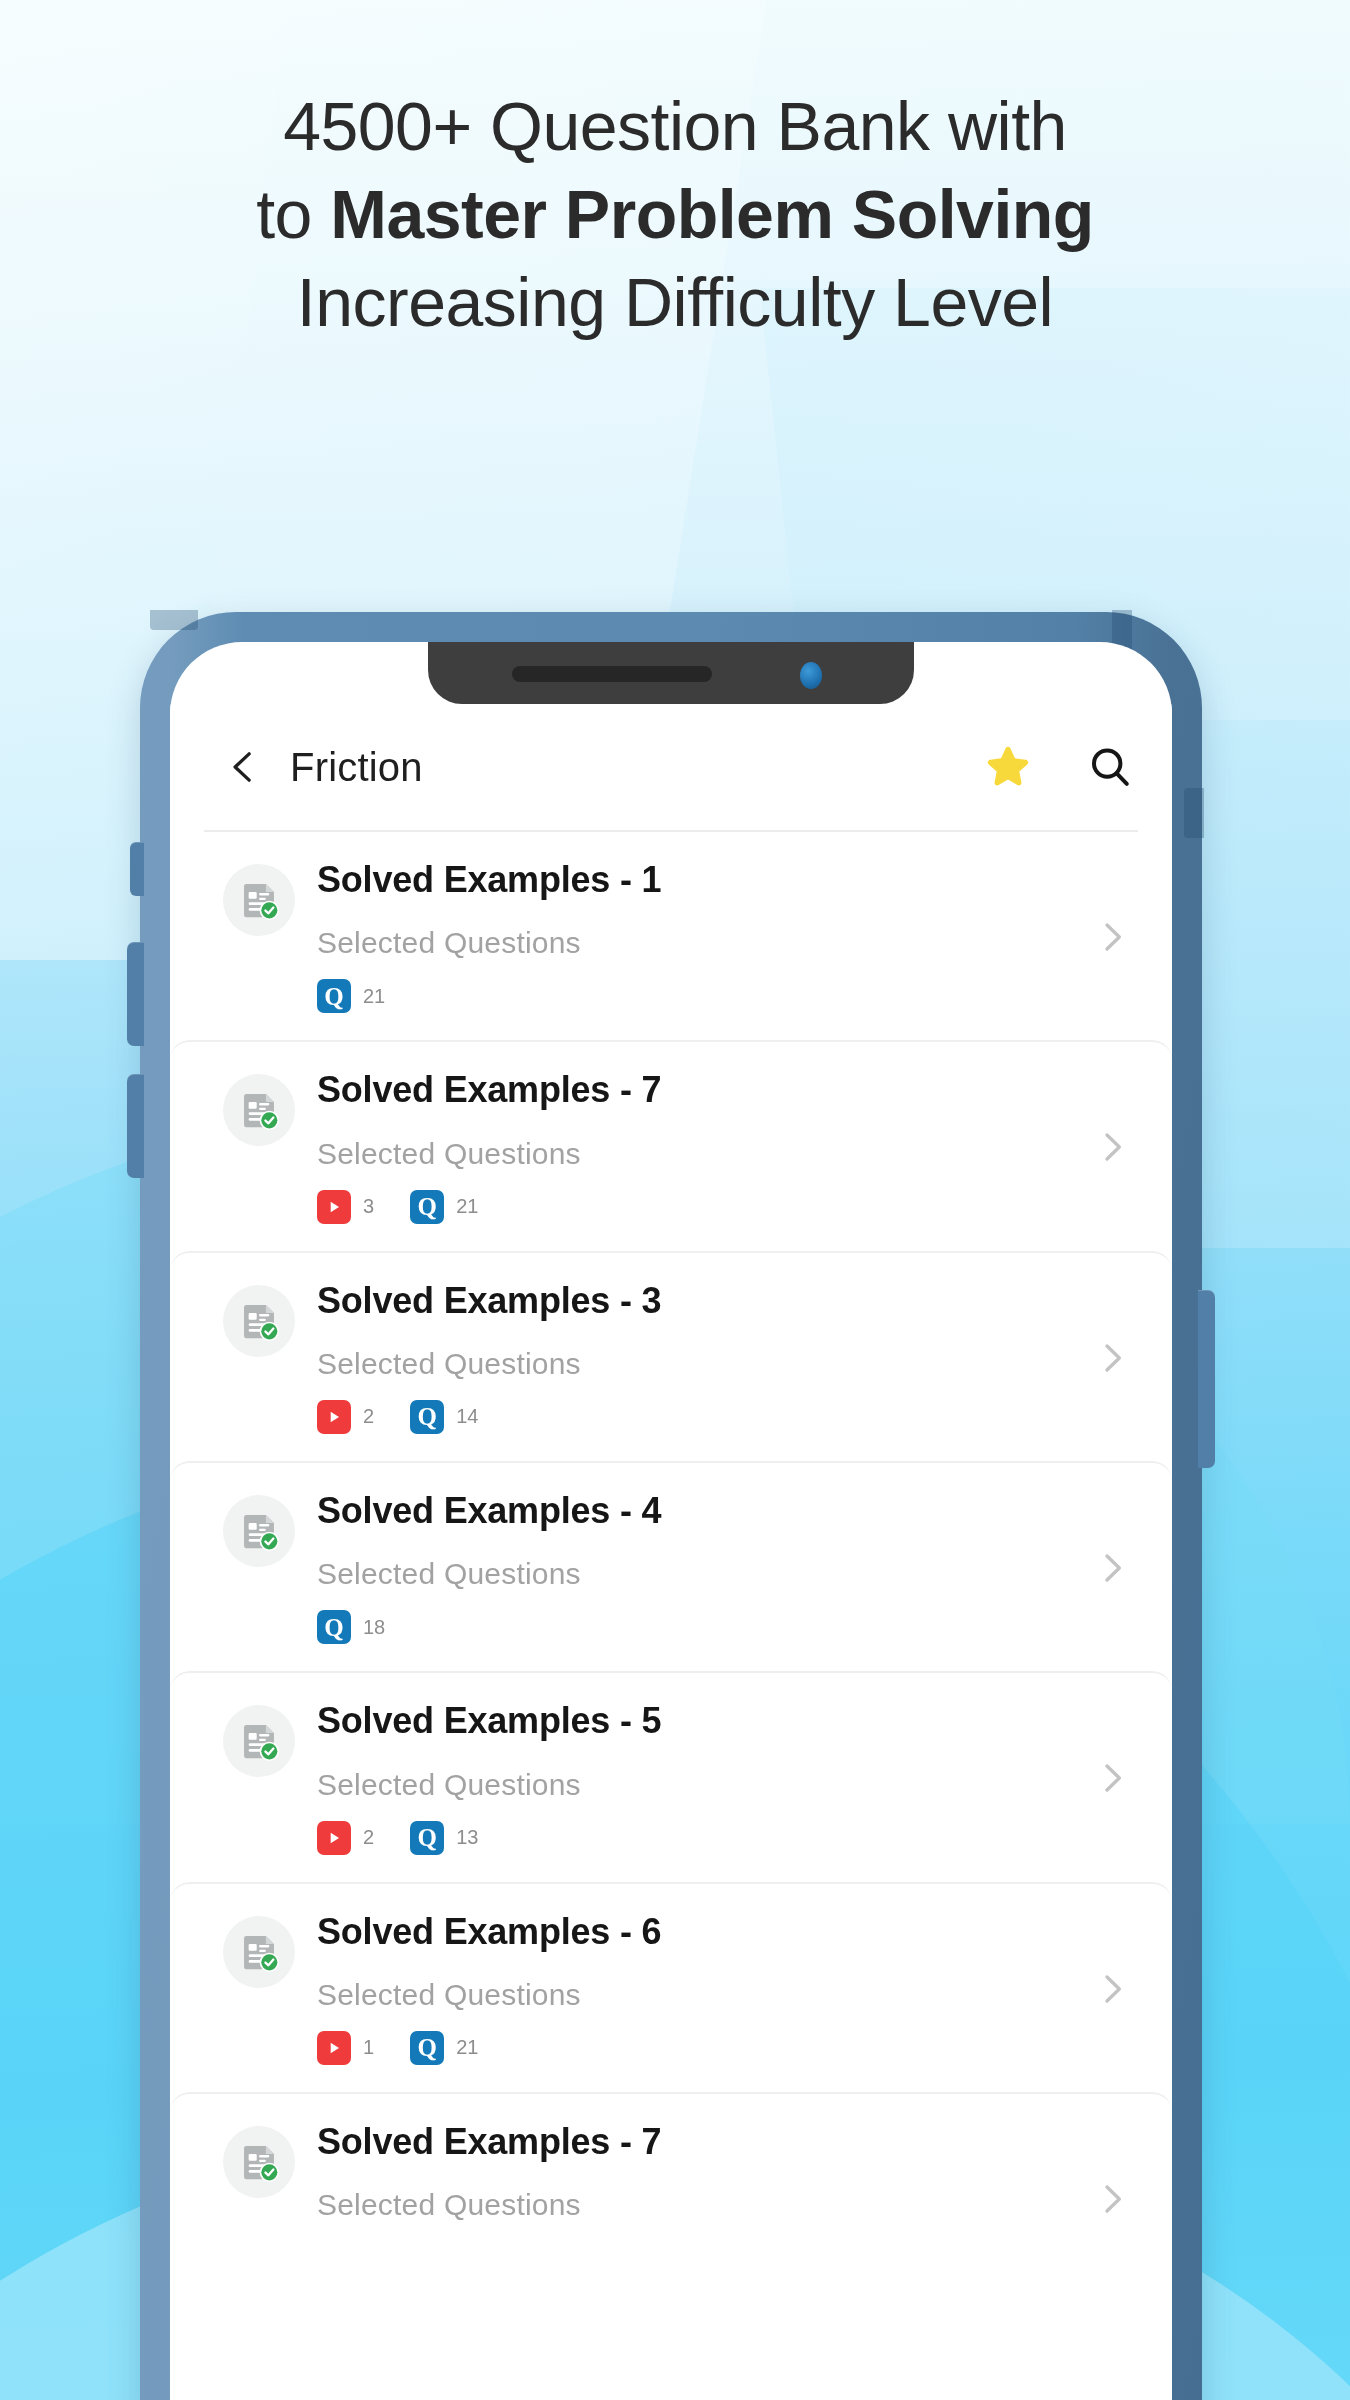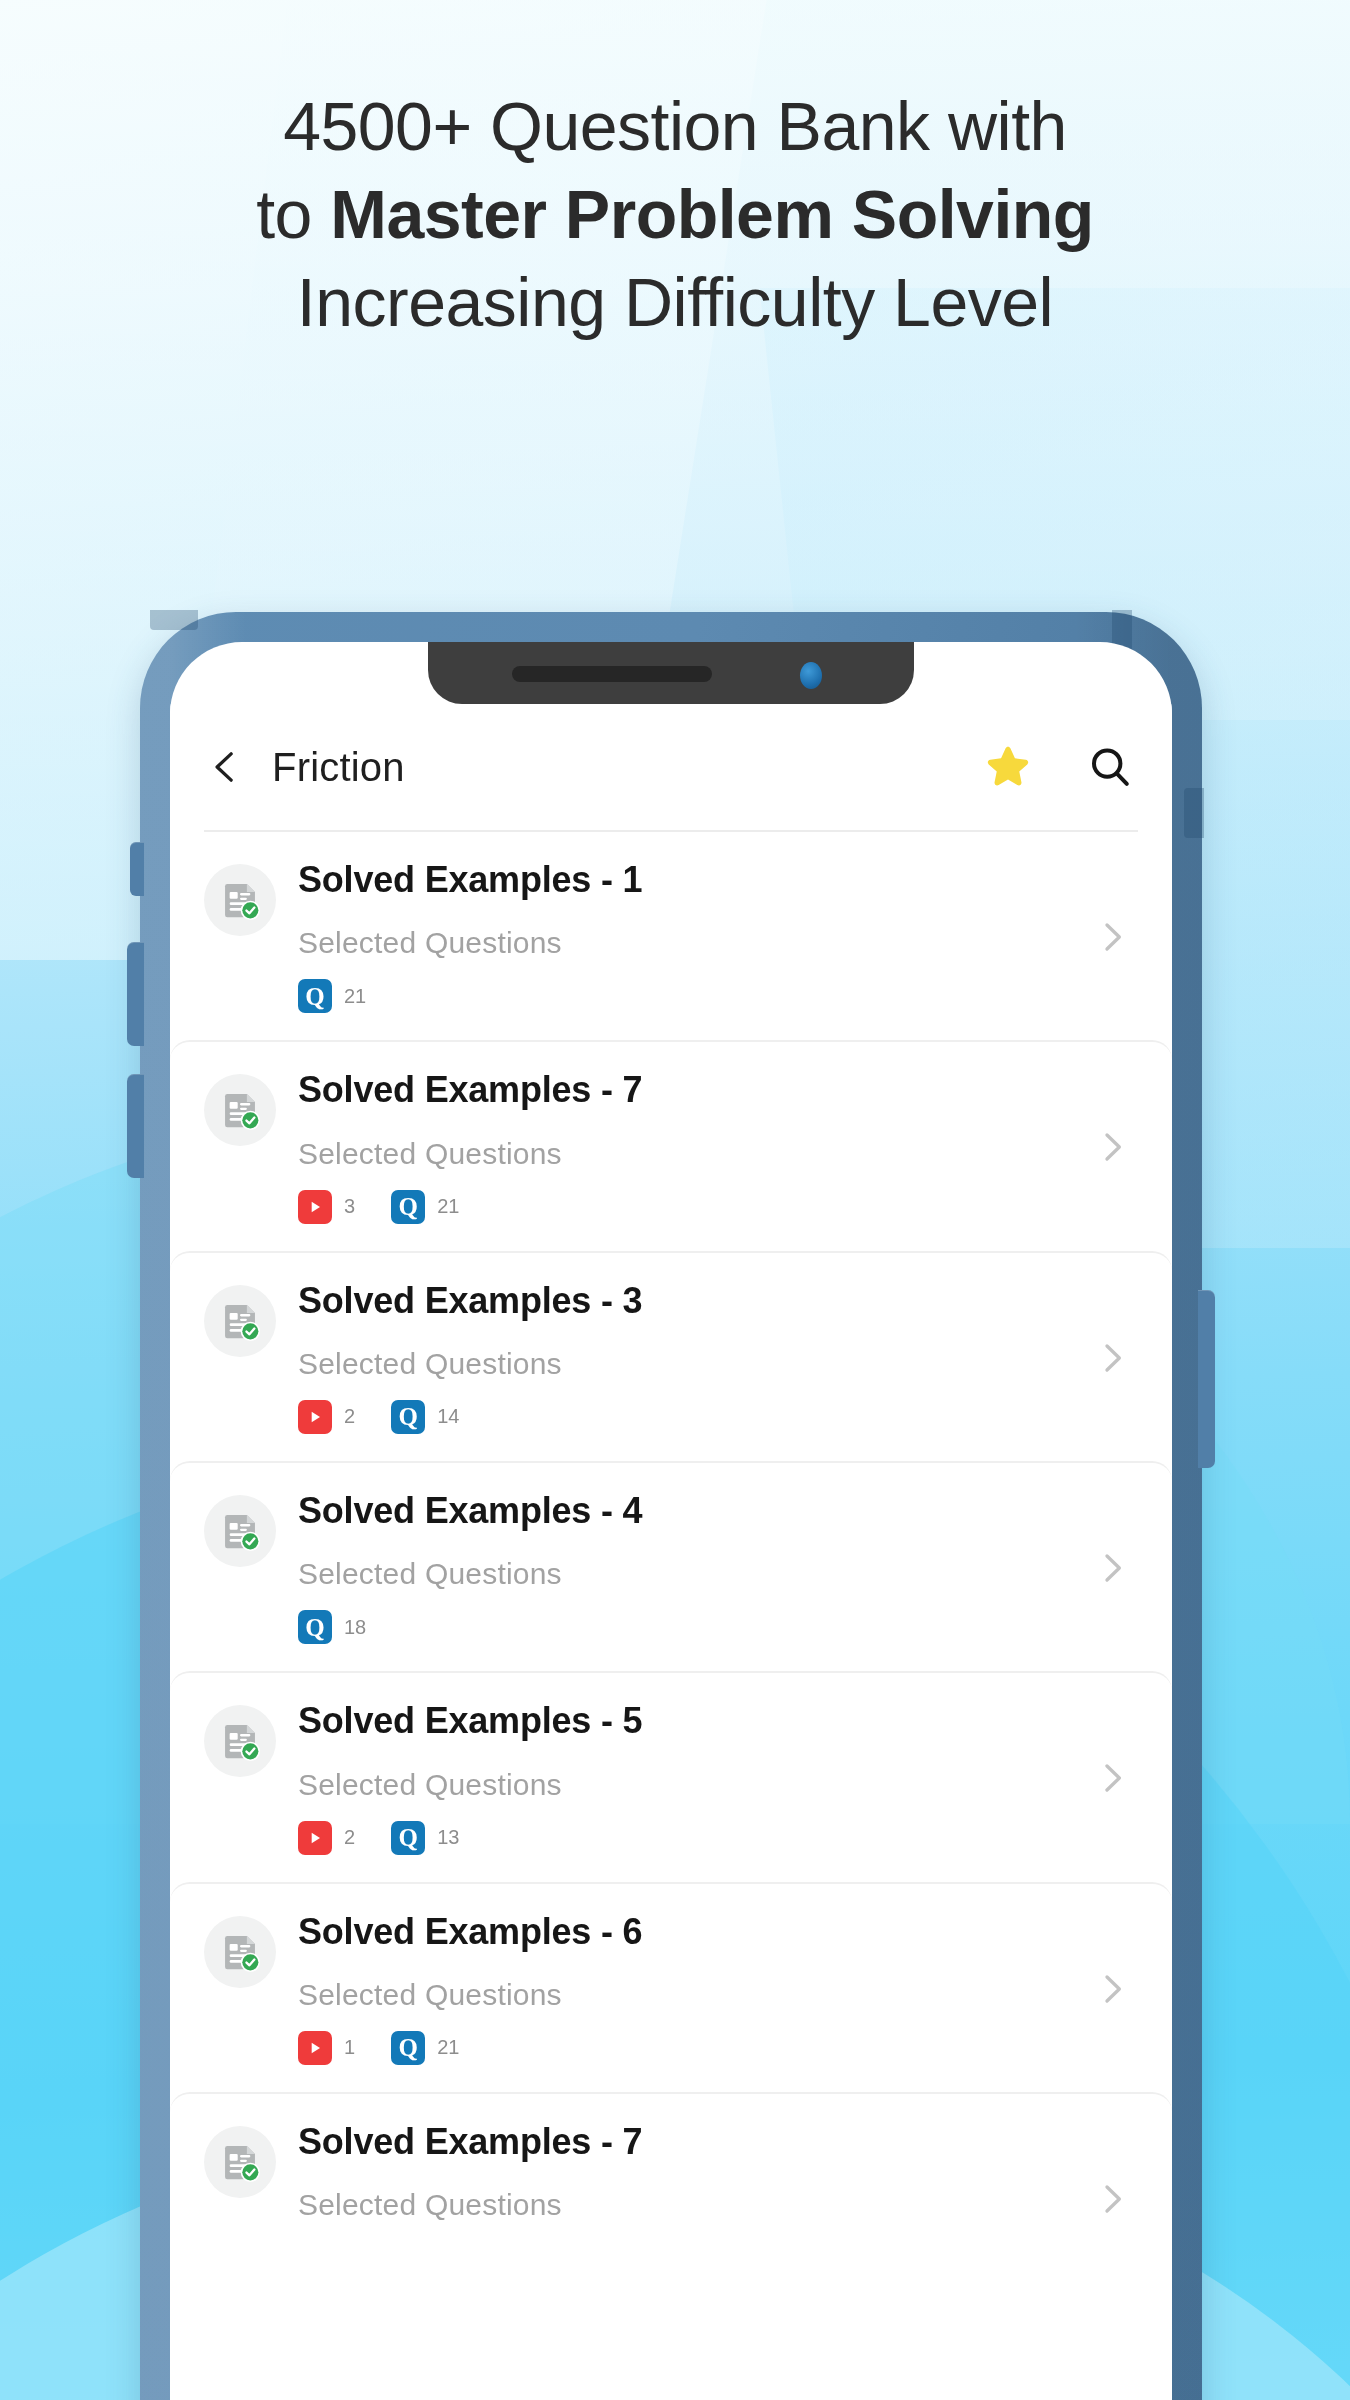--- a/index.html
+++ b/index.html
@@ -110,37 +110,37 @@
   .btn-power{right:-13px;top:678px;width:17px;height:178px;border-radius:0 7px 7px 0;}
   .antenna{position:absolute;background:rgba(30,70,105,.30);}
   .ant-top-right{right:70px;top:-2px;width:20px;height:48px;border-radius:0 0 4px 4px;}
   .ant-left{left:10px;top:-2px;width:48px;height:20px;border-radius:0 0 4px 4px;}
   .ant-right-2{right:-2px;top:176px;width:20px;height:50px;border-radius:4px 0 0 4px;}
 
   
   .appbar{
     position:absolute;left:0;right:0;top:62px;height:126px;
     display:flex;align-items:center;
-    padding:0 38px 0 34px;box-sizing:border-box;
+    padding:0 38px 0 52px;box-sizing:border-box;
     background:#fff;
   }
   .back-icon{width:42px;height:42px;flex:0 0 auto;display:flex;align-items:center;justify-content:center;}
   .appbar-title{
     font-size:40px;color:#1f1f1f;font-weight:400;margin-left:26px;flex:1 1 auto;
     letter-spacing:.2px;
   }
   .star-icon{width:52px;height:52px;margin-right:52px;flex:0 0 auto;}
   .search-icon{width:48px;height:48px;flex:0 0 auto;}
   .appbar-divider{position:absolute;left:34px;right:34px;top:188px;height:2px;background:#ececec;}
 
   
   .list{position:absolute;left:0;right:0;top:190px;bottom:0;overflow:hidden;background:#fff;}
   .row{
     position:relative;display:flex;align-items:flex-start;
-    padding:26px 34px 24px 34px;box-sizing:border-box;
+    padding:26px 34px 24px 53px;box-sizing:border-box;
     min-height:178px;
     border-radius:20px;
   }
   .row + .row{border-top:2px solid #efefef;}
   .doc-badge{
     width:72px;height:72px;border-radius:50%;
     background:#f1f2f2;flex:0 0 auto;margin-top:6px;
     display:flex;align-items:center;justify-content:center;
   }
   .row-body{flex:1 1 auto;margin-left:22px;padding-top:2px;}

